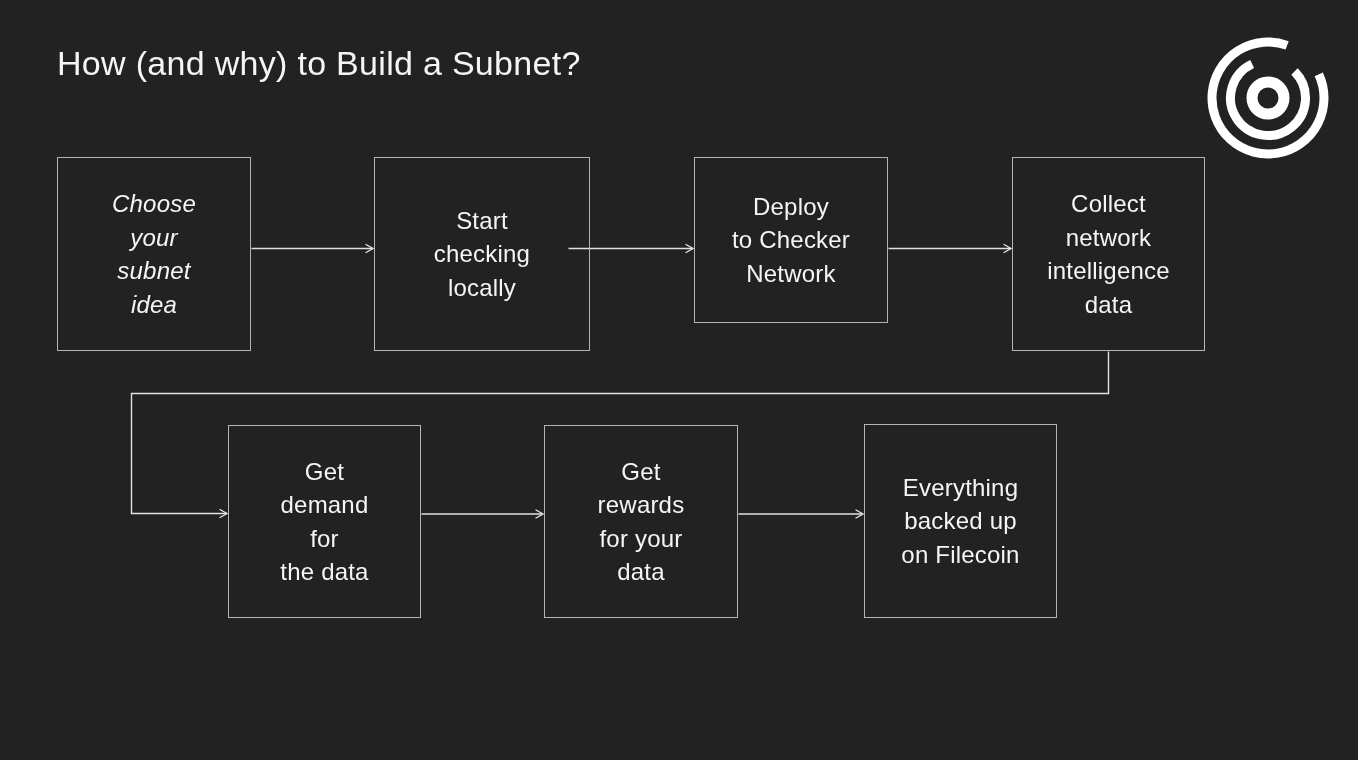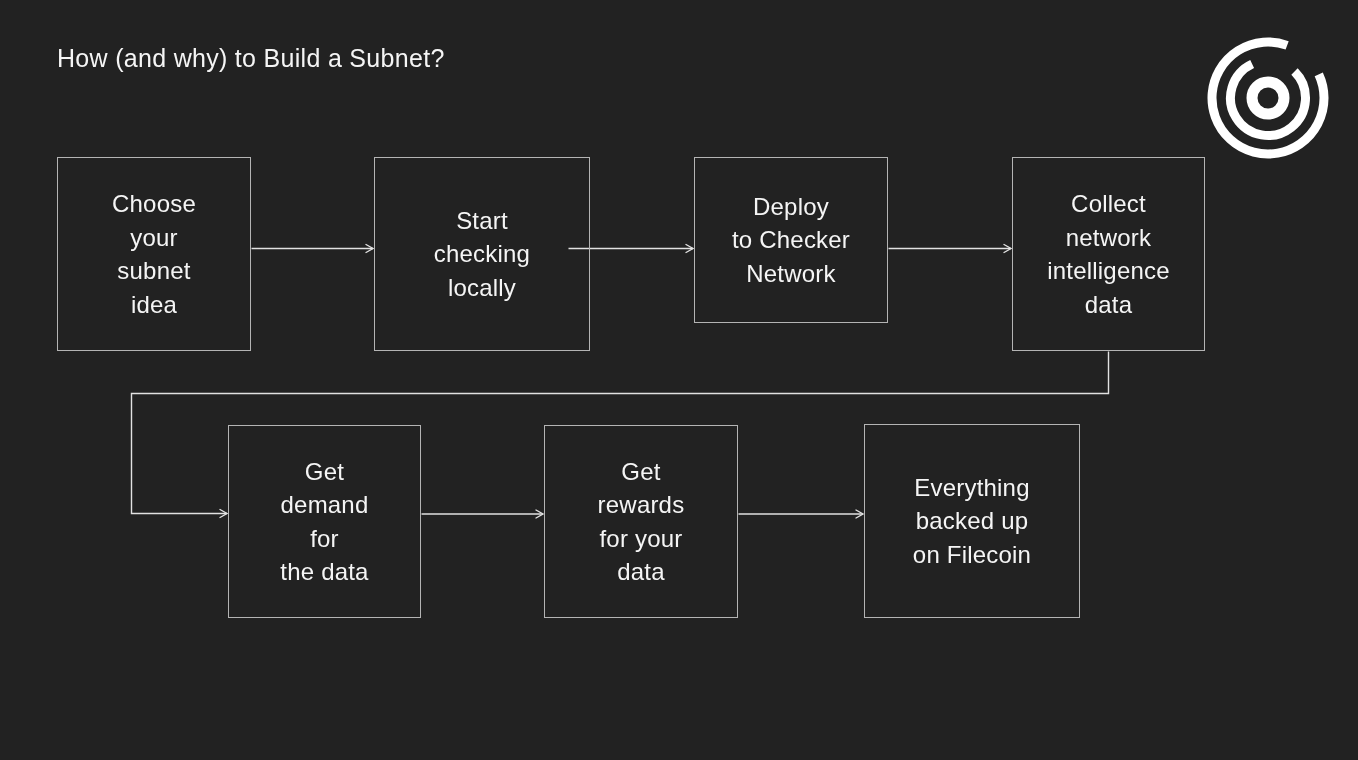--- a/index.html
+++ b/index.html
@@ -5,48 +5,48 @@
   :root{
     --bg:#222222; --border:#b4b4b4; --line:#e2e2e2; --text:#f5f5f5;
   }
   *{box-sizing:border-box; margin:0; padding:0;}
   html,body{width:1358px; height:760px; overflow:hidden;}
   body{background:var(--bg); font-family:"Liberation Sans","DejaVu Sans",sans-serif;}
   .canvas{position:relative; width:1358px; height:760px; background:var(--bg);}
 
   .title{
     position:absolute; left:57px; top:44px;
-    font-size:25px; font-weight:500; letter-spacing:.3px;
+    font-size:34px; font-weight:500; letter-spacing:.3px;
     color:var(--text); white-space:nowrap;
   }
 
   .logo{position:absolute; left:1204px; top:34px; width:128px; height:128px;}
   .logo circle,.logo path{stroke:#ffffff; fill:none; stroke-linecap:butt;}
 
   .edges{position:absolute; left:0; top:0; width:1358px; height:760px; pointer-events:none;}
   .edges path{stroke:var(--line); stroke-width:1.4; fill:none;}
   #arw path{stroke:var(--line); stroke-width:1.4; fill:none; stroke-linejoin:miter; stroke-linecap:round;}
 
   .node{
     position:absolute;
     border:1px solid var(--border);
     display:flex; align-items:center; justify-content:center;
     background:transparent;
   }
   .node .label{
     color:var(--text); font-size:24px; line-height:33.5px;
     text-align:center; white-space:pre-line; letter-spacing:.2px;
   }
-  .n0{left:57px;  top:157px; width:194px; height:194px;}
+  .n0{left:57px;  top:157px; width:194px; height:194px;font-style:italic;}
   .n1{left:374px; top:157px; width:216px; height:194px;}
   .n2{left:694px; top:157px; width:194px; height:166px;}
   .n3{left:1012px;top:157px; width:193px; height:194px;align-items:center;}
   .n4{left:228px; top:425px; width:193px; height:193px;}
   .n5{left:544px; top:425px; width:194px; height:193px;}
-  .n6{left:864px; top:424px; width:216px; height:194px;}
+  .n6{left:864px; top:424px; width:193px; height:194px;}
 </style>
 </head>
 <body>
 
 <div class="canvas">
 
   <h1 class="title">How (and why) to Build a Subnet?</h1>
 
   <svg class="logo" viewBox="-64 -64 128 128" aria-hidden="true">
     <circle cx="0" cy="0" r="16" stroke-width="11"></circle>

